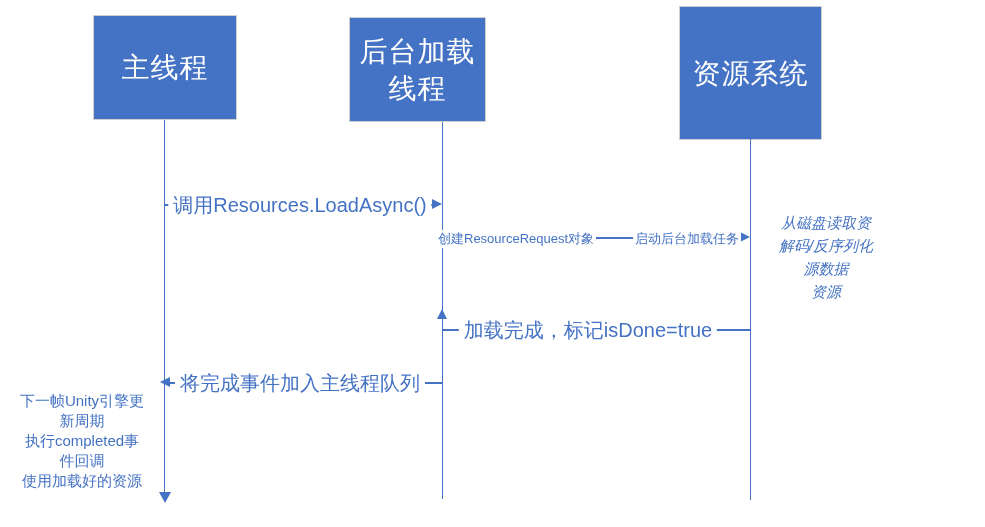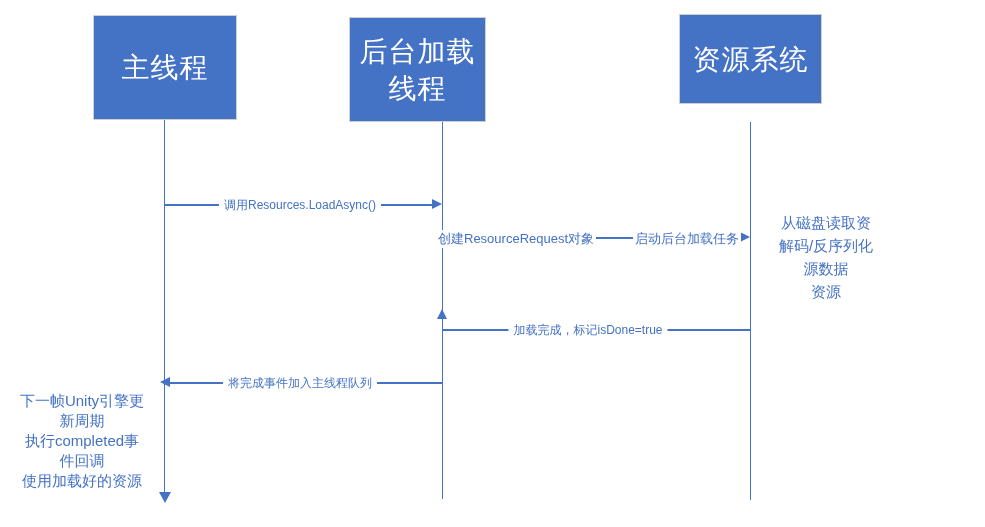--- a/index.html
+++ b/index.html
@@ -70,21 +70,21 @@
   .arrowhead.down {
     border-left: 6px solid transparent;
     border-right: 6px solid transparent;
     border-top: 11px solid var(--accent);
   }
   .msg-label {
     position: absolute;
     transform: translate(-50%, -50%);
     background: var(--background);
     padding: 0 5px;
-    font-size: 12px;
+    font-size: 20px;
     color: var(--accent);
     white-space: nowrap;
   }
   .msg-label-pair {
     position: absolute;
     display: flex;
     justify-content: space-between;
     font-size: 13px;
     color: var(--accent);
     white-space: nowrap;
@@ -94,35 +94,35 @@
     padding: 0 2px;
   }
   .note {
     position: absolute;
     transform: translateX(-50%);
     color: var(--accent);
     font-size: 15px;
     text-align: center;
     white-space: nowrap;
   }
-  .note-resource div { line-height: 23px; }
+  .note-resource div { line-height: 23px; font-style: italic; }
   .note-main div { line-height: 20px; }
 </style>
 </head>
 <body>
 
 <div class="stage">
 
   <div class="actor-box" style="left:93px; top:15px; width:144px; height:105px;">
     <span>主线程</span>
   </div>
   <div class="actor-box" style="left:349px; top:17px; width:137px; height:105px;">
     <span>后台加载线程</span>
   </div>
-  <div class="actor-box" style="left:679px; top:14px; width:143px; height:90px;">
+  <div class="actor-box" style="left:679px; top:6px; width:143px; height:134px;">
     <span>资源系统</span>
   </div>
 
   <div class="lifeline" style="left:163.5px; top:120px; height:372px;"></div>
   <div class="lifeline" style="left:441.5px; top:122px; height:377px;"></div>
   <div class="lifeline" style="left:749.5px; top:122px; height:378px;"></div>
 
   <div class="msg-line" style="left:164px; top:204px; width:269px;"></div>
   <div class="arrowhead right" style="left:432px; top:199px;"></div>
   <div class="msg-label" style="left:300px; top:205px;">调用Resources.LoadAsync()</div>

